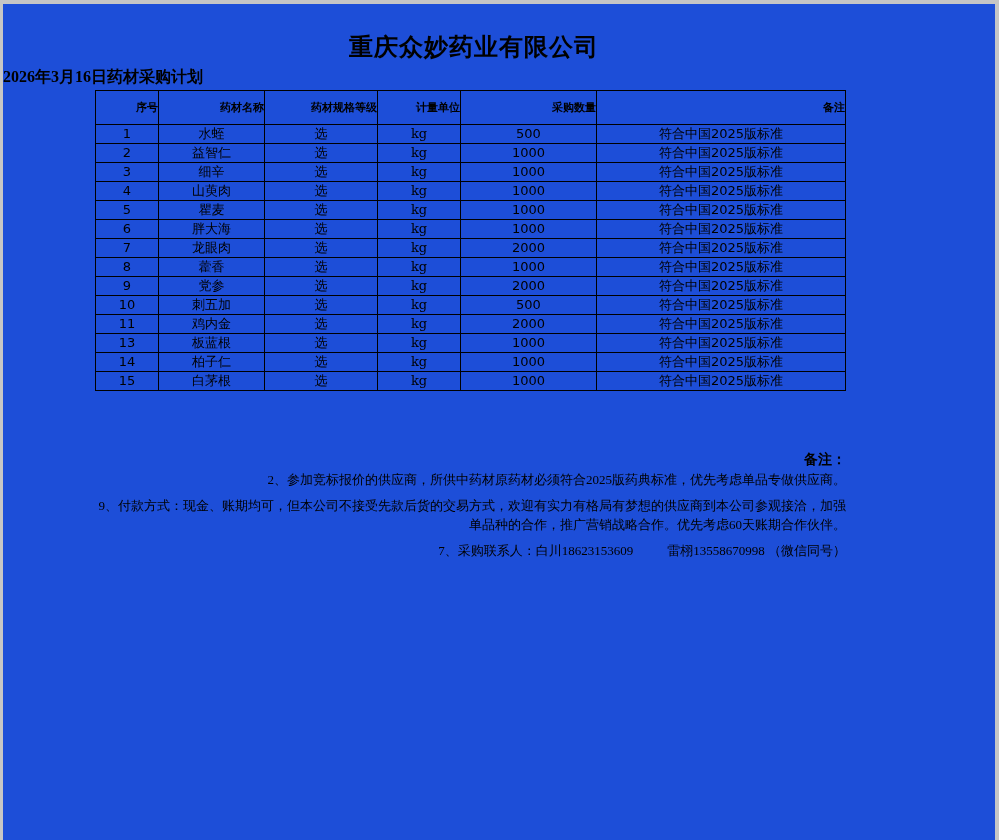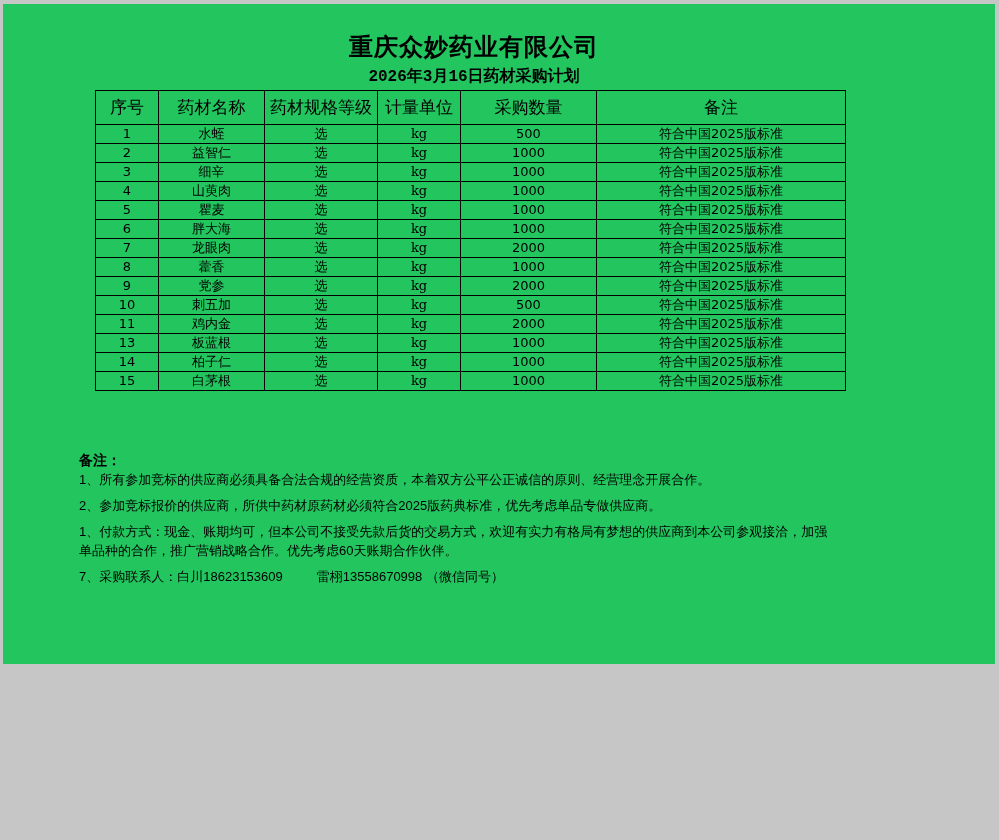--- a/index.html
+++ b/index.html
@@ -8,43 +8,42 @@
       width: 999px;
       height: 840px;
       overflow: hidden;
       background: #c6c6c6;
     }
     .page {
       position: absolute;
       left: 3px;
       top: 4px;
       width: 992px;
-      height: 660px;
-      background: #22c55e;
+      height: 836px;
+      background: #1d4ed8;
     }
     .title {
       position: absolute;
       left: 0;
       top: 28px;
       width: 942px;
       text-align: center;
       font-family: "DejaVu Serif", "Liberation Serif", serif;
       font-size: 24px;
       font-weight: bold;
       color: #000;
       letter-spacing: 1px;
       line-height: 30px;
     }
     .subtitle {
       position: absolute;
       left: 0;
       top: 62px;
       width: 942px;
-      text-align: center;
-      font-family: Liberation Mono, monospace;
+      font-family: Liberation Serif, serif;
       font-size: 16px;
       font-weight: bold;
       color: #000;
       line-height: 22px;
     }
     table.plan {
       position: absolute;
       left: 92px;
       top: 86px;
       border-collapse: collapse;
@@ -55,39 +54,41 @@
     }
     table.plan th, table.plan td {
       border: 1px solid #000;
       text-align: center;
       padding: 0;
       overflow: hidden;
       white-space: nowrap;
     }
     table.plan th {
       height: 33px;
-      font-weight: normal;
-      font-size: 17px;
+      font-weight: bold;
+      font-size: 11px;
       border-width: 1.5px;
+      text-align: right;
     }
     table.plan td {
       height: 18px;
       line-height: 18px;
     }
     table.plan td.mono {
       font-family: "DejaVu Serif", "Liberation Serif", serif;
     }
     .notes {
       position: absolute;
-      left: 76px;
+      left: 83px;
       top: 446px;
       width: 760px;
-      font-family: Liberation Sans, sans-serif;
+      font-family: Liberation Serif, serif;
       font-size: 13px;
       color: #000;
+      text-align: right;
     }
     .notes .notes-title {
       font-weight: bold;
       font-size: 14px;
       line-height: 20px;
     }
     .notes .note {
       line-height: 19px;
       margin-bottom: 7px;
     }
@@ -236,20 +237,19 @@
           <td>选</td>
           <td class="mono">kg</td>
           <td>1000</td>
           <td>符合中国2025版标准</td>
         </tr>
       </tbody>
   </table>
 
   <div class="notes">
     <div class="notes-title">备注：</div>
-    <div class="note first">1、所有参加竞标的供应商必须具备合法合规的经营资质，本着双方公平公正诚信的原则、经营理念开展合作。</div>
     <div class="note">2、参加竞标报价的供应商，所供中药材原药材必须符合2025版药典标准，优先考虑单品专做供应商。</div>
-    <div class="note">1、付款方式：现金、账期均可，但本公司不接受先款后货的交易方式，欢迎有实力有格局有梦想的供应商到本公司参观接洽，加强单品种的合作，推广营销战略合作。优先考虑60天账期合作伙伴。</div>
+    <div class="note">9、付款方式：现金、账期均可，但本公司不接受先款后货的交易方式，欢迎有实力有格局有梦想的供应商到本公司参观接洽，加强单品种的合作，推广营销战略合作。优先考虑60天账期合作伙伴。</div>
     <div class="note">
       <span>7、采购联系人：</span><span>白川18623153609</span><span class="contact-spacer"></span><span>雷栩13558670998</span> <span>（微信同号）</span>
     </div>
   </div>
 </div>
 
 </body></html>

